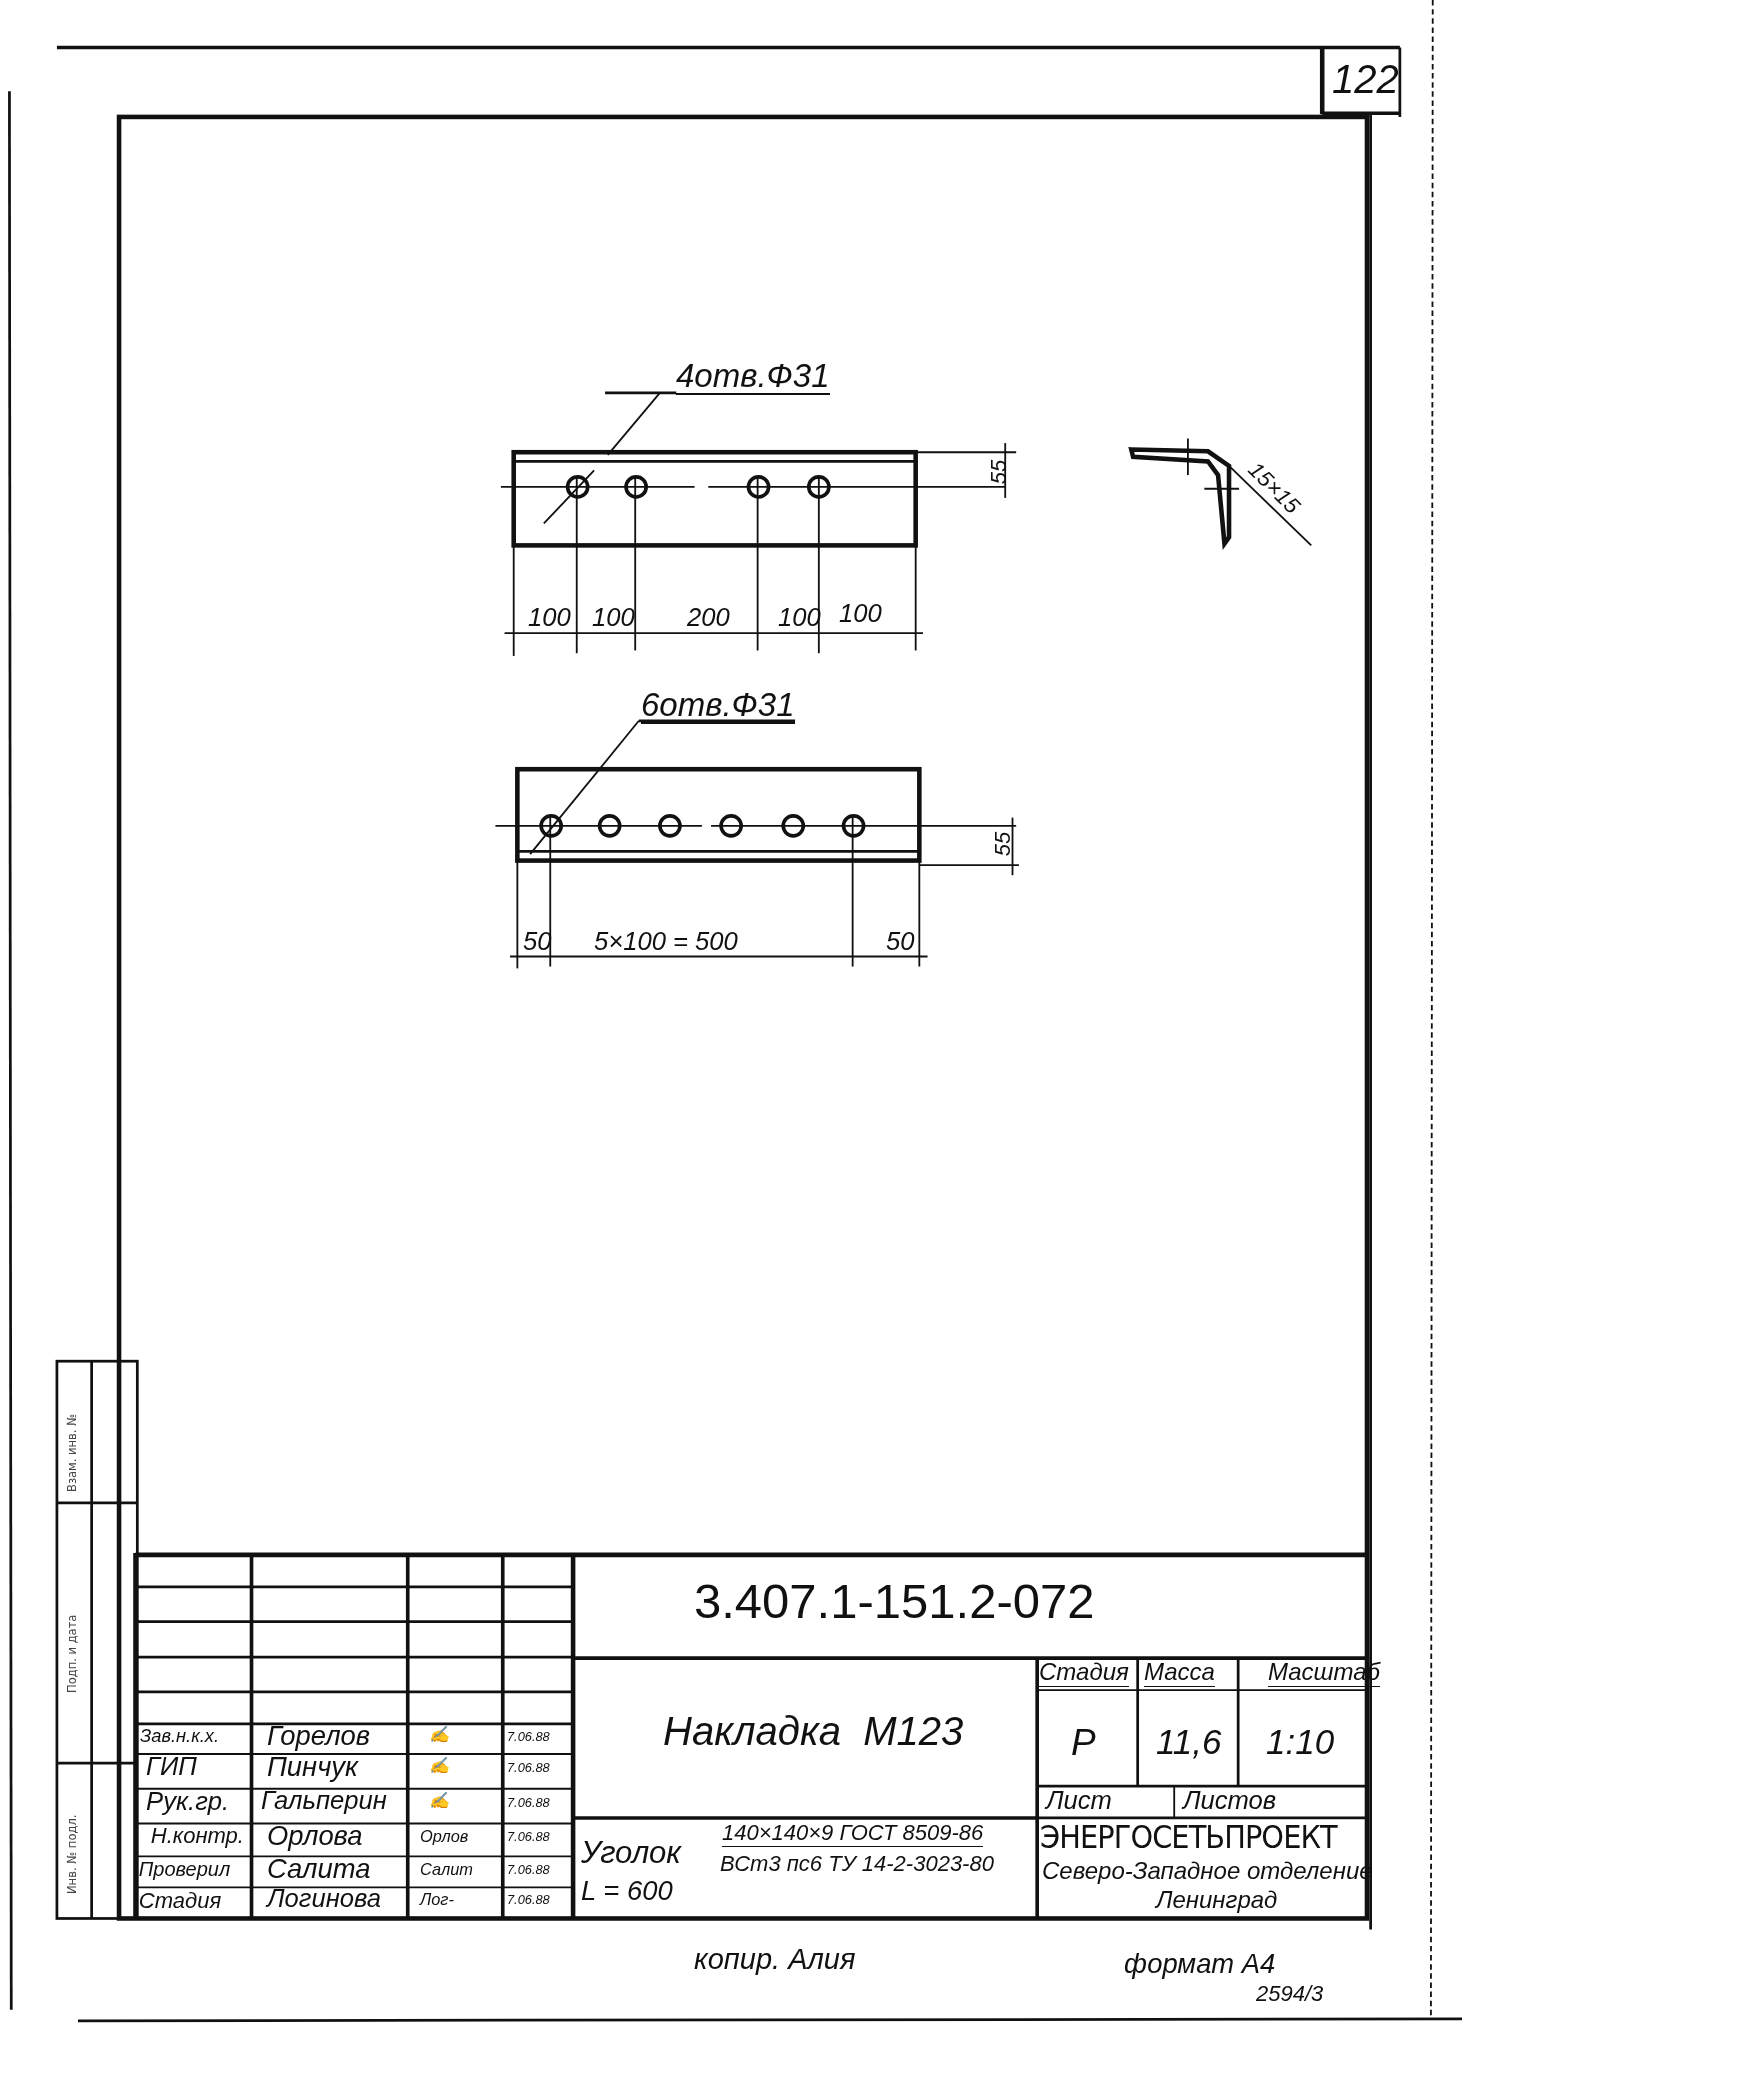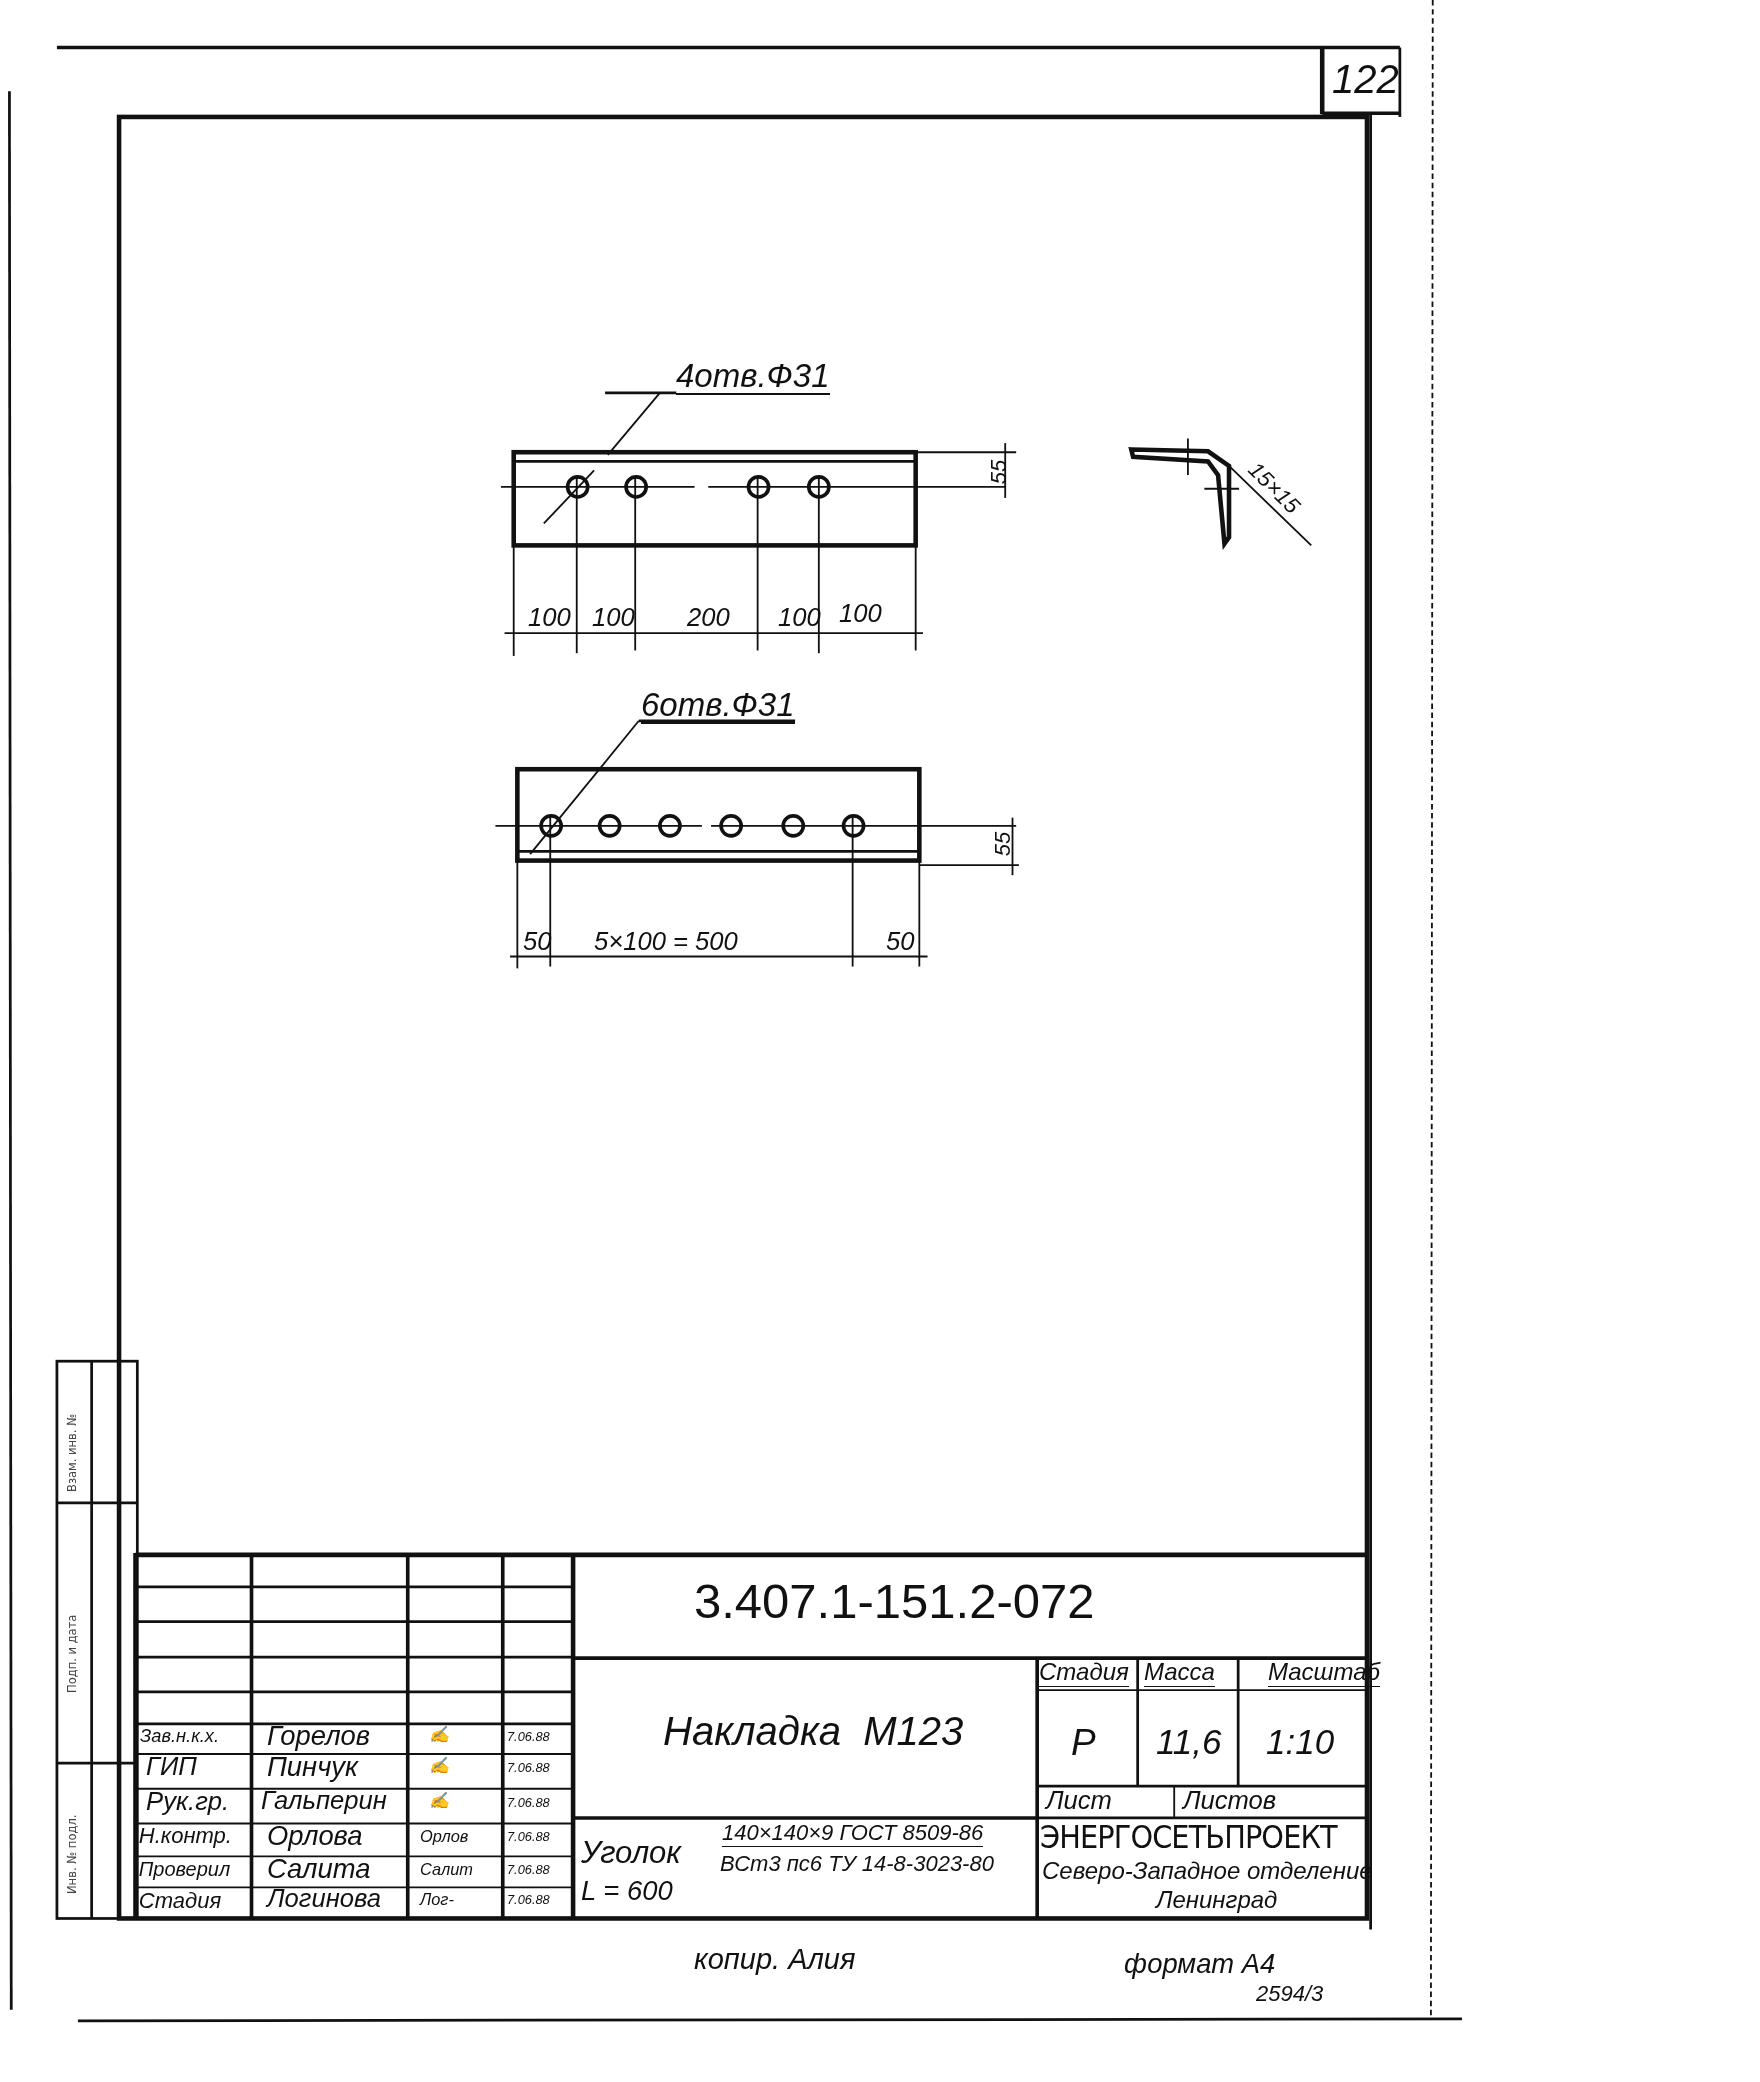--- a/index.html
+++ b/index.html
@@ -169,21 +169,21 @@
     <span class="abs hand" style="left:292px;top:0;font-size:16.4px;">✍</span>
     <span class="abs hand" style="left:370px;top:3.7px;font-size:12.8px;">7.06.88</span>
   </div>
   <div class="abs" style="left:137px;top:1791px;width:437px;">
     <span class="abs hand" style="left:9.1px;top:-3.7px;font-size:25.6px;">Рук.гр.</span>
     <span class="abs hand" style="left:124px;top:-5.5px;font-size:25.6px;">Гальперин</span>
     <span class="abs hand" style="left:292px;top:0;font-size:16.4px;">✍</span>
     <span class="abs hand" style="left:370px;top:3.7px;font-size:12.8px;">7.06.88</span>
   </div>
   <div class="abs" style="left:137px;top:1825px;width:437px;">
-    <span class="abs hand" style="left:1.8px;top:-1.8px;font-size:22px;">Н.контр.</span>
+    <span class="abs hand" style="left:1.8px;top:-1.8px;font-size:22px;padding-left:12px;">Н.контр.</span>
     <span class="abs hand" style="left:130px;top:-5.5px;font-size:27.4px;">Орлова</span>
     <span class="abs hand" style="left:283px;top:1.8px;font-size:16.4px;">Орлов</span>
     <span class="abs hand" style="left:370px;top:3.7px;font-size:12.8px;">7.06.88</span>
   </div>
   <div class="abs" style="left:137px;top:1858px;width:437px;">
     <span class="abs hand" style="left:1.8px;top:0;font-size:20px;font-style:italic;">Проверил</span>
     <span class="abs hand" style="left:130px;top:-5.5px;font-size:27.4px;">Салита</span>
     <span class="abs hand" style="left:283px;top:1.8px;font-size:16.4px;">Салит</span>
     <span class="abs hand" style="left:370px;top:3.7px;font-size:12.8px;">7.06.88</span>
   </div>
@@ -193,21 +193,21 @@
     <span class="abs hand" style="left:283px;top:1.8px;font-size:16.4px;">Лог-</span>
     <span class="abs hand" style="left:370px;top:3.7px;font-size:12.8px;">7.06.88</span>
   </div>
 </div>
 
 <div class="abs hand" style="left:617px;top:1709px;font-size:40px;white-space:pre;margin-left:46px;">Накладка  М123</div>
 
 <div class="abs hand" style="left:581px;top:1835px;font-size:31px;">Уголок</div>
 <div class="abs hand" style="left:581px;top:1875px;font-size:27.4px;">L = 600</div>
 <div class="abs hand u" style="left:722px;top:1820px;font-size:22px;border-bottom-width:1.8px;">140×140×9 ГОСТ 8509-86</div>
-<div class="abs hand" style="left:720px;top:1851px;font-size:22px;">ВСт3 пс6 ТУ 14-8-3023-80</div>
+<div class="abs hand" style="left:720px;top:1851px;font-size:22px;">ВСт3 пс6 ТУ 14-2-3023-80</div>
 
 <div class="abs hand u" style="left:1039px;top:1658px;font-size:24px;border-bottom-width:1.8px;text-align:right;">Стадия</div>
 <div class="abs hand u" style="left:1144px;top:1658px;font-size:24px;border-bottom-width:1.8px;">Масса</div>
 <div class="abs hand u" style="left:1244px;top:1658px;font-size:24px;border-bottom-width:1.8px;margin-left:24px;">Масштаб</div>
 <div class="abs hand" style="left:1071px;top:1722px;font-size:37px;">Р</div>
 <div class="abs hand" style="left:1156px;top:1722px;font-size:35px;">11,6</div>
 <div class="abs hand" style="left:1266px;top:1722px;font-size:35px;">1:10</div>
 <div class="abs hand" style="left:1046px;top:1786px;font-size:25.6px;">Лист</div>
 <div class="abs hand" style="left:1183px;top:1786px;font-size:25.6px;">Листов</div>
 

